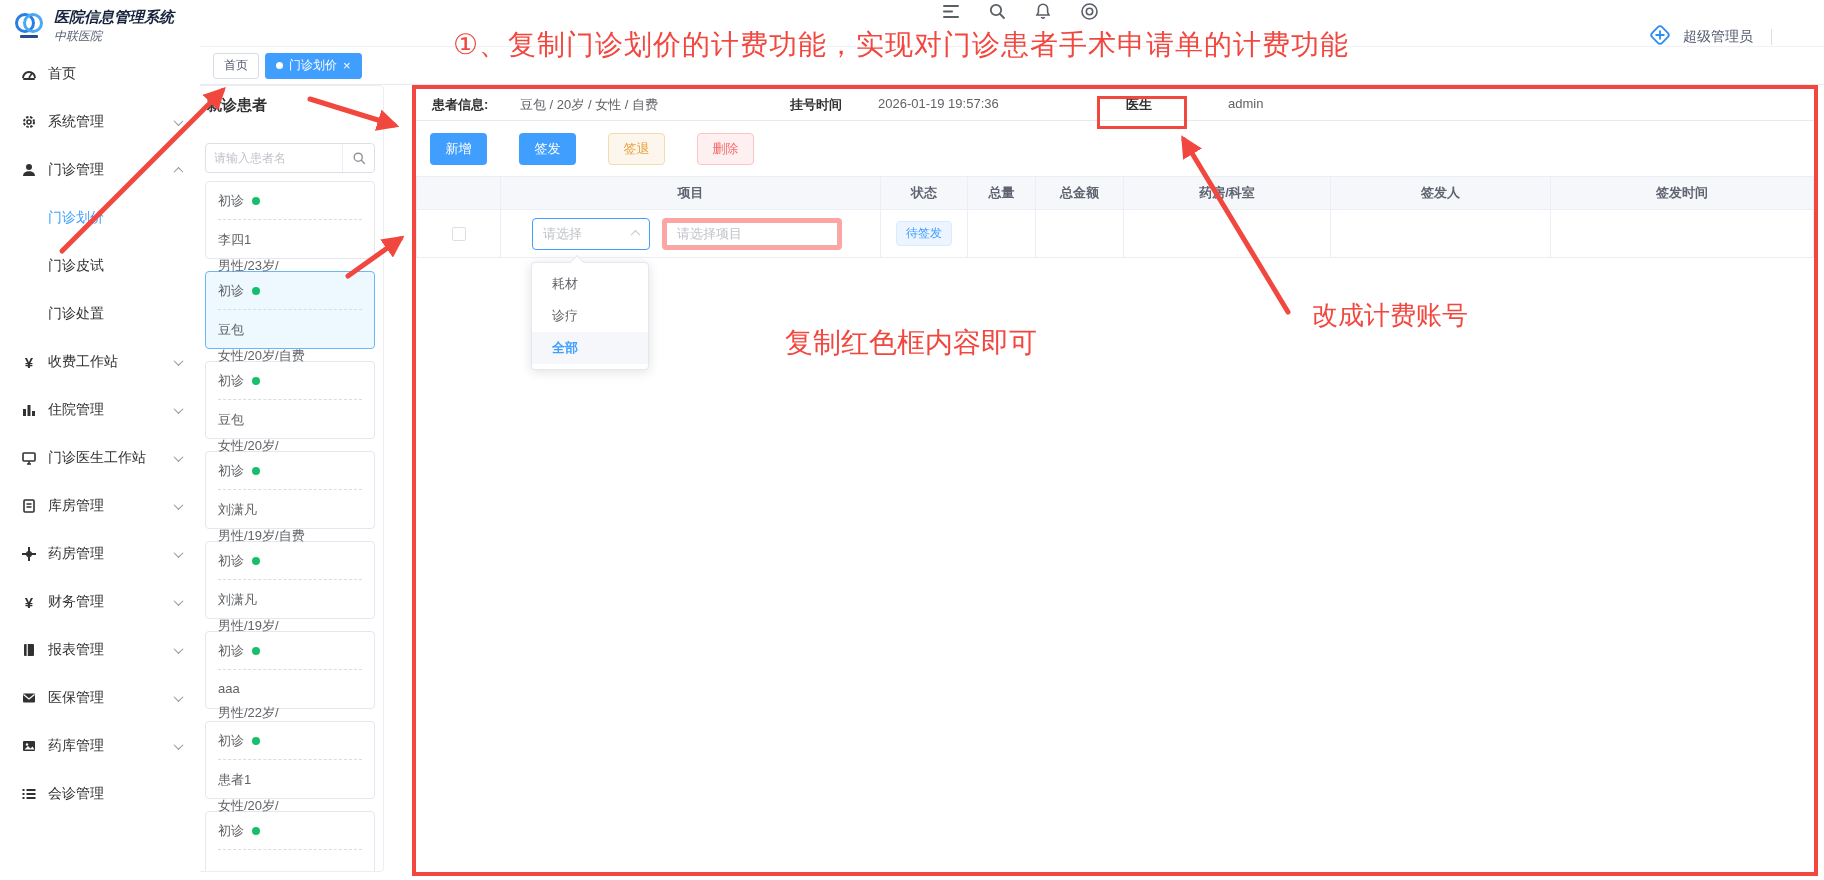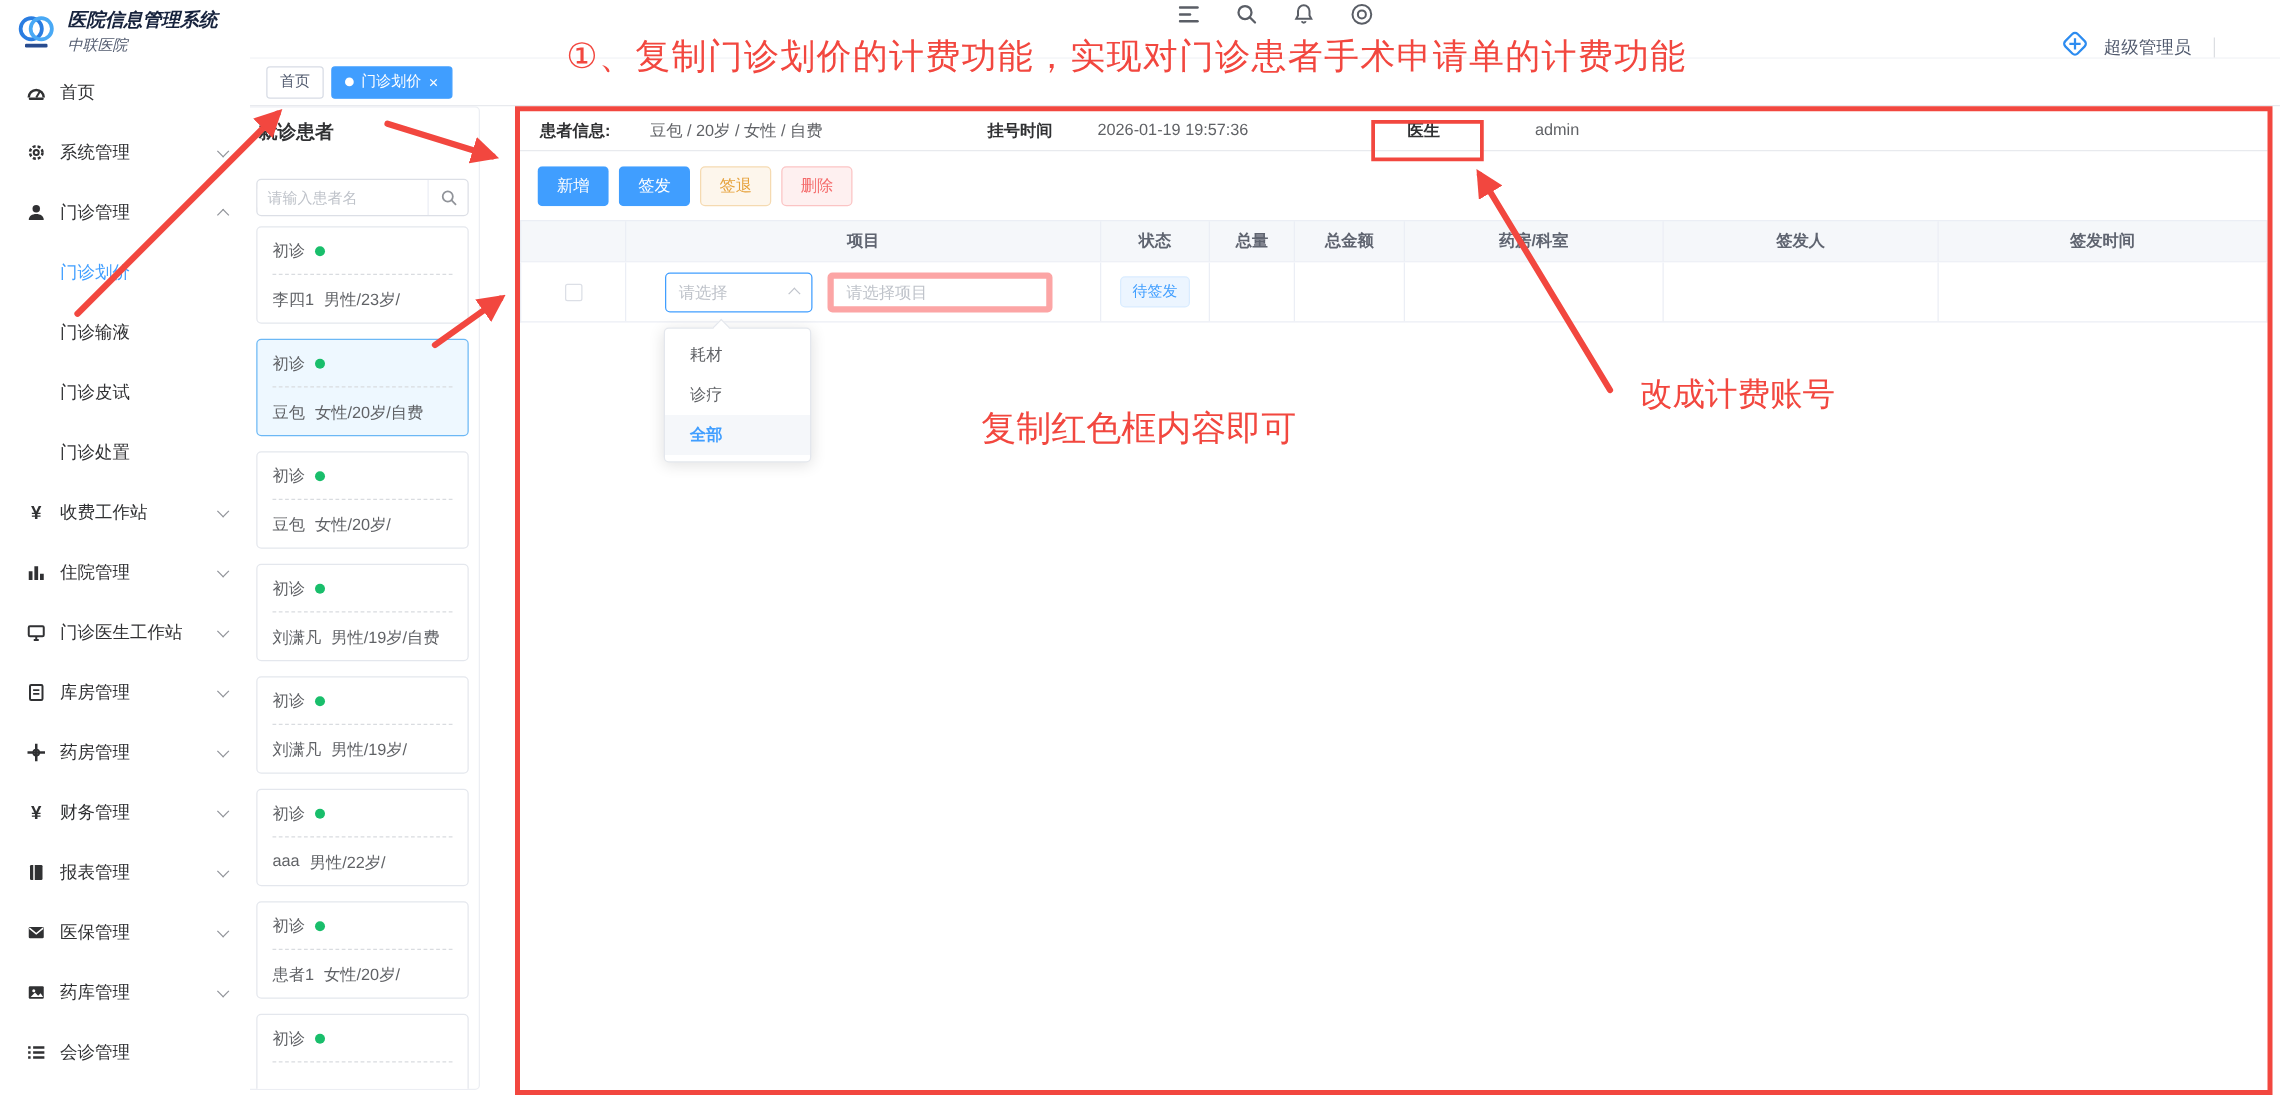--- a/index.html
+++ b/index.html
@@ -50,31 +50,31 @@
   .psearch input { flex:1; min-width:0; border:none; outline:none; padding:0 8px; font-size:12px; color:#606266;
     font-family:Liberation Serif, serif; }
   .psearch input::placeholder { color:#bfc3ca; }
   .psearch-append { width:32px; height:100%; border-left:1px solid #ebeef5; display:flex; align-items:center; justify-content:center; color:#909399; cursor:pointer; }
   .plist { margin-top:8px; }
   .pcard { height:78px; border:1px solid #e4e7ed; border-radius:4px; margin-bottom:12px; padding:10px 12px; background:#fff; cursor:pointer; }
   .pcard.selected { background:#eef8ff; border-color:#6cb8f5; }
   .pcard .row1 { display:flex; align-items:center; gap:8px; font-size:13px; color:#606266;
     padding-bottom:9px; border-bottom:1px dashed #d9dce0; }
   .gdot { width:8px; height:8px; border-radius:50%; background:#19be6b; }
-  .pcard .row2 { margin-top:11px; font-size:13px; color:#606266; display:flex; gap:8px; white-space:nowrap; }
+  .pcard .row2 { margin-top:11px; font-size:13px; color:#606266; display:flex; gap:8px; white-space:nowrap;flex-direction:column; }
 
   
   .main { position:absolute; left:416px; top:89px; width:1398px; height:783px; background:#fff; z-index:3;padding-left:28px; }
   .info-bar { position:absolute; left:0; top:0; width:100%; height:32px; border-bottom:1px solid #e8eaee; font-size:13px; }
   .info-bar span { position:absolute; top:7px; white-space:nowrap; }
   .lb { font-weight:bold; color:#303133; }
   .vl { color:#606266; }
   .doctor-redbox { position:absolute; left:681px; top:1px; width:90px; height:33px; border:3px solid #f2473f; }
 
-  .toolbar { position:absolute; left:14px; top:44px; display:flex; gap:8px; }
+  .toolbar { position:absolute; left:14px; top:44px; display:flex; gap:32px; }
   .btn { height:32px; min-width:57px; padding:0 14px; border-radius:4px; font-size:13px; display:flex;
     align-items:center; justify-content:center; cursor:pointer; border:1px solid transparent; font-family:inherit; }
   .btn.primary { background:#409eff; color:#fff; }
   .btn.warn-plain { background:#fdf6ec; border-color:#f5dab1; color:#e6a23c; }
   .btn.danger-plain { background:#fef0f0; border-color:#fbc4c4; color:#f56c6c; }
 
   .table { position:absolute; left:0; top:87px; width:1398px; }
   .thead { display:flex; height:34px; background:#f5f7fa; border:1px solid #ebeef5; font-size:13px; font-weight:bold; color:#5f6470; }
   .trow { display:flex; height:48px; background:#fff; border:1px solid #ebeef5; border-top:none; }
   .tcell { display:flex; align-items:center; justify-content:center; border-right:1px solid #ebeef5; height:100%; }
@@ -158,23 +158,20 @@
             </svg>
         </span>
         <span>门诊管理</span>
         <span class="chev up"></span>
       </div>
 
       <div class="menu-item sub active">
         <span>门诊划价</span>
       </div>
       <div class="menu-item sub">
-        <span>门诊输液</span>
-      </div>
-      <div class="menu-item sub">
         <span>门诊皮试</span>
       </div>
       <div class="menu-item sub">
         <span>门诊处置</span>
       </div>
 
       <div class="menu-item">
         <span class="micon">
             <span class="yen-glyph">¥</span>
           </span>

